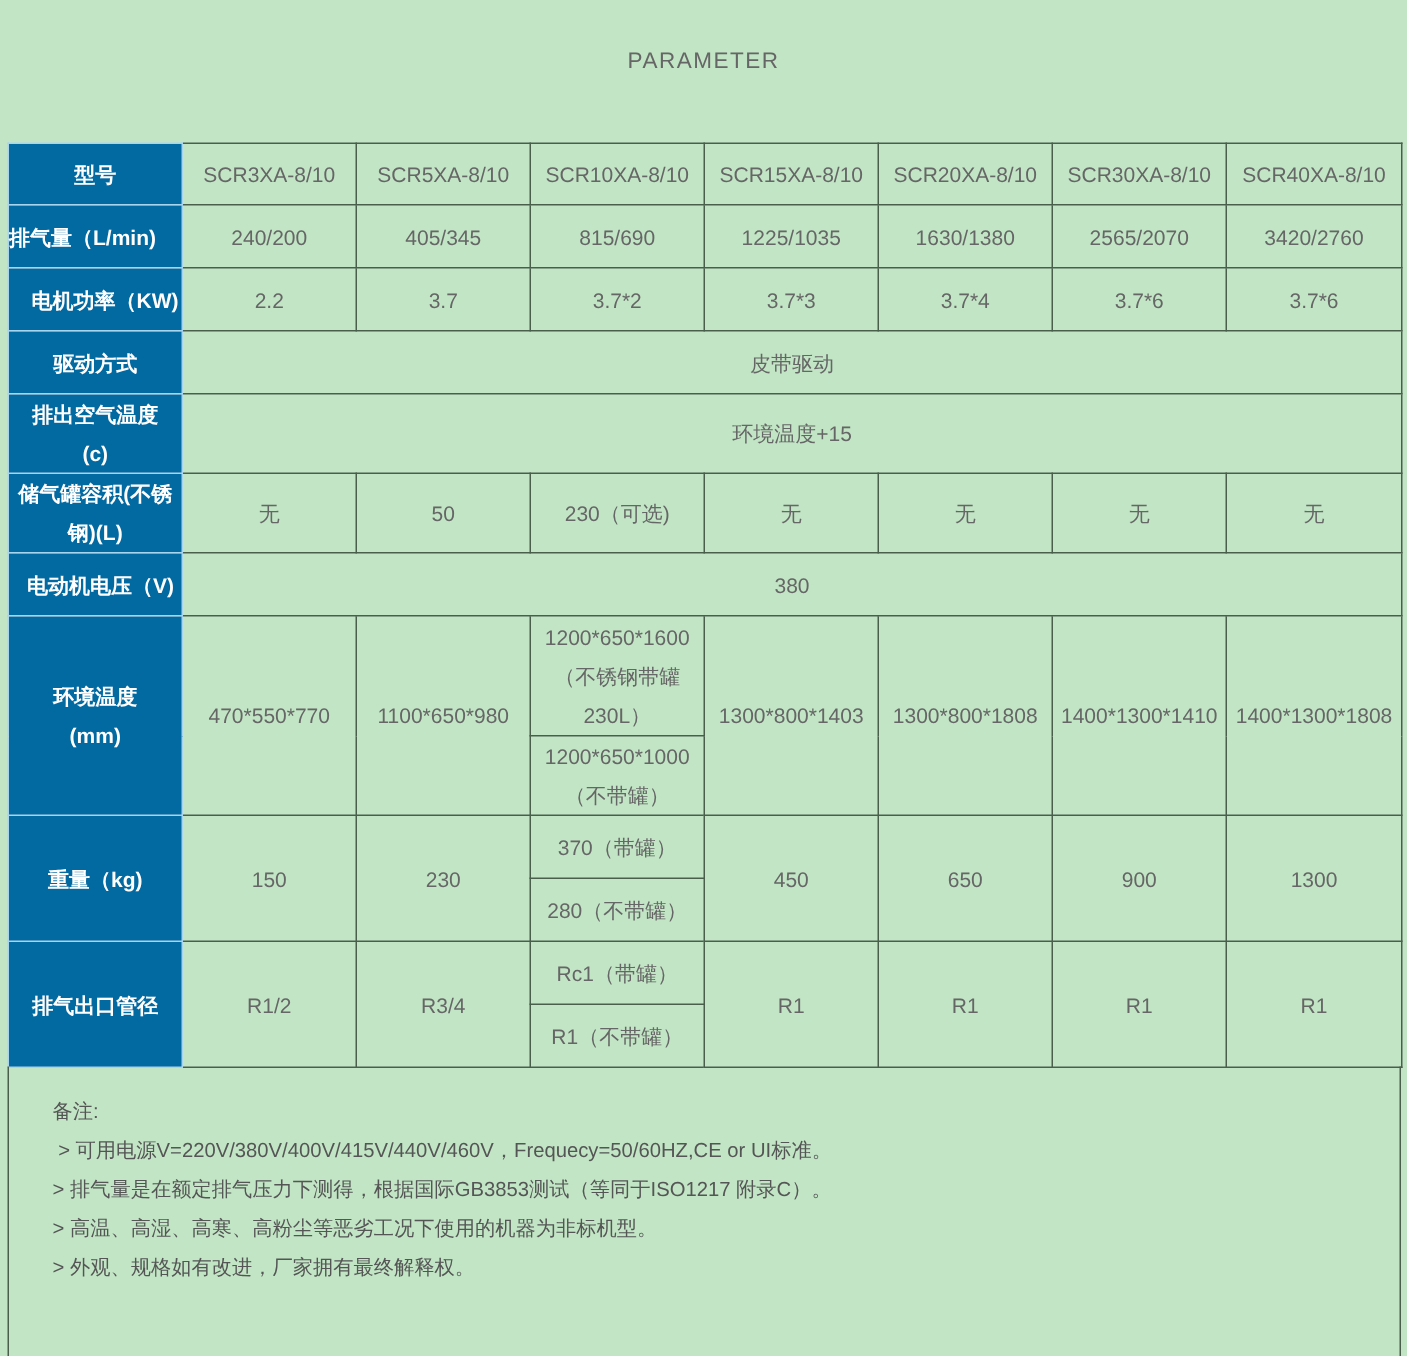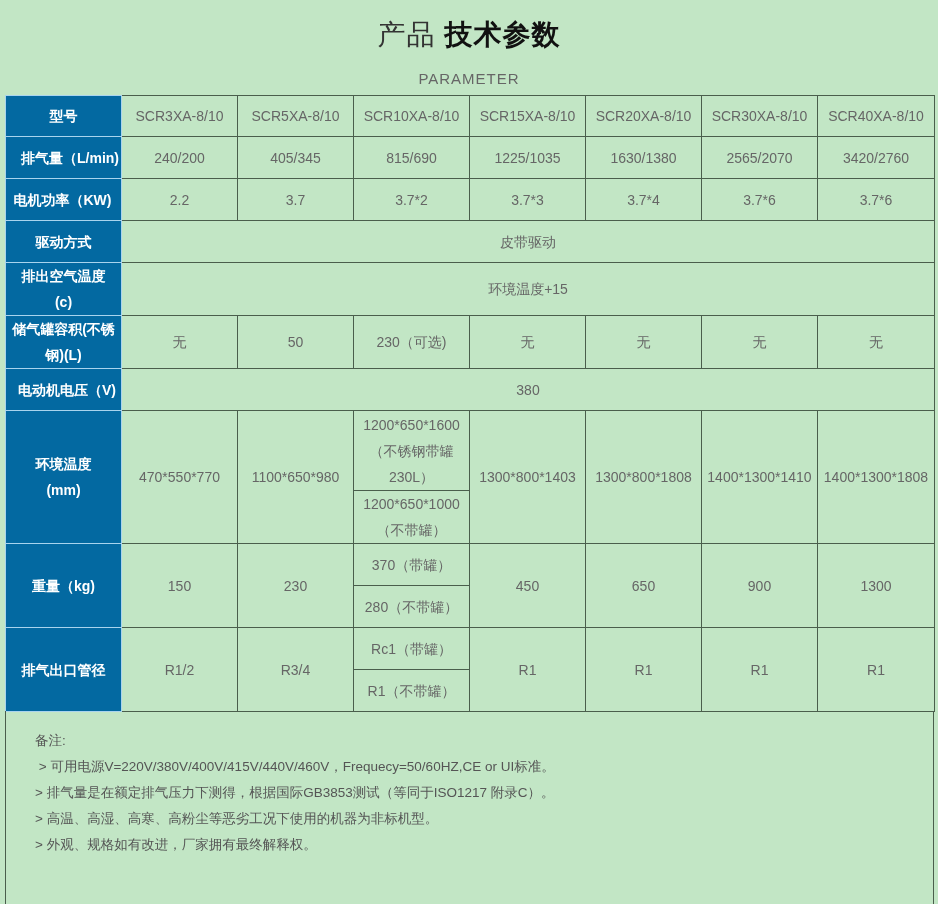--- a/index.html
+++ b/index.html
@@ -32,24 +32,20 @@
     position: absolute; top: 711px; left: 5px; width: 929px; height: 224px;
     border-left: 1px solid #4a5e4c; border-right: 1px solid #4a5e4c;
     box-sizing: border-box; padding: 17px 0 0 29px;
   }
   .notes div { font-size: 13.5px; color: #555; line-height: 26px; white-space: nowrap; }
 </style>
 </head>
 <body>
 
 <div class="title-wrap">
-  <div class="title">
-    <span>产品</span>
-    <span class="bold">技术参数</span>
-  </div>
   <div class="subtitle">PARAMETER</div>
 </div>
 
 <table class="spec">
   <colgroup>
     <col style="width:116px">
       <col style="width:116px">
       <col style="width:116px">
       <col style="width:116px">
     <col style="width:116px">
@@ -64,32 +60,32 @@
     <td>SCR3XA-8/10</td>
     <td>SCR5XA-8/10</td>
     <td>SCR10XA-8/10</td>
     <td>SCR15XA-8/10</td>
     <td>SCR20XA-8/10</td>
     <td>SCR30XA-8/10</td>
     <td>SCR40XA-8/10</td>
   </tr>
 
   <tr style="height:42px">
-    <td class="head" style="text-align:right;padding-left:0">排气量（L/min)</td>
+    <td class="head" style="text-align:left;padding-left:0">排气量（L/min)</td>
     <td>240/200</td>
     <td>405/345</td>
     <td>815/690</td>
     <td>1225/1035</td>
     <td>1630/1380</td>
     <td>2565/2070</td>
     <td>3420/2760</td>
   </tr>
 
   <tr style="height:42px">
-    <td class="head" style="text-align:center;padding-left:0">电机功率（KW)</td>
+    <td class="head" style="text-align:right;padding-left:0">电机功率（KW)</td>
     <td>2.2</td>
     <td>3.7</td>
     <td>3.7*2</td>
     <td>3.7*3</td>
     <td>3.7*4</td>
     <td>3.7*6</td>
     <td>3.7*6</td>
   </tr>
 
   <tr style="height:42px">

